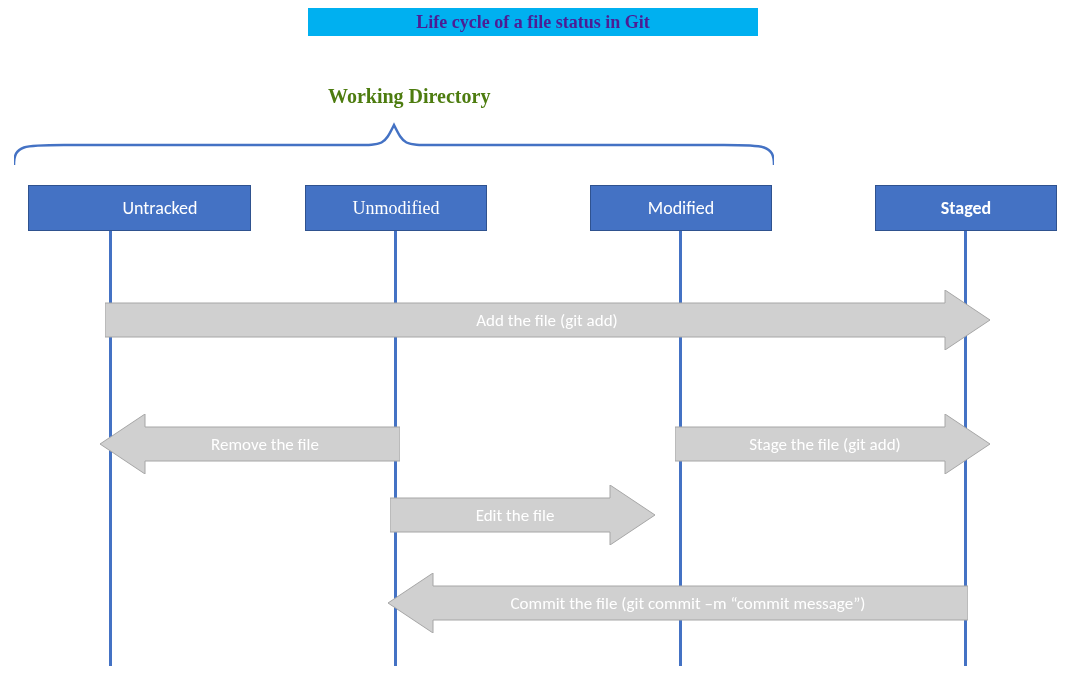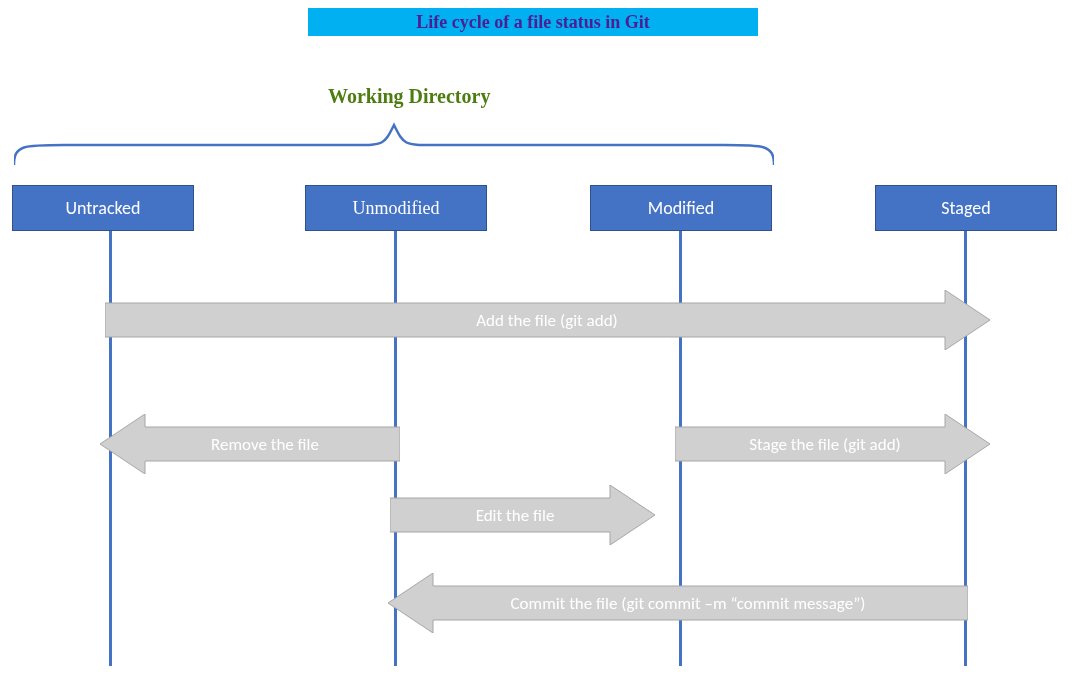--- a/index.html
+++ b/index.html
@@ -64,24 +64,24 @@
 <svg class="brace" style="left:14px; top:110px;" width="760" height="60">
   <path d="M 0 55 
            C 0 35, 10 35, 50 35
            L 340 35
            C 370 35, 370 35, 380 15
            C 390 35, 390 35, 420 35
            L 710 35
            C 750 35, 760 35, 760 55" fill="none" stroke="#4472C4" stroke-width="2.5"></path>
 </svg>
 
-<div class="state-box" style="left:12px; top:185px;">Untracked</div>
+<div class="state-box" style="left:28px; top:185px;padding-left:41px;">Untracked</div>
 <div class="state-box" style="left:305px; top:185px;font-family:Liberation Serif, serif;">Unmodified</div>
 <div class="state-box" style="left:590px; top:185px;">Modified</div>
-<div class="state-box" style="left:875px; top:185px;">Staged</div>
+<div class="state-box" style="left:875px; top:185px;font-weight:bold;">Staged</div>
 
 <div class="vline" style="left:109px; top:231px; height:435px;"></div>
 <div class="vline" style="left:394px; top:231px; height:435px;"></div>
 <div class="vline" style="left:679px; top:231px; height:435px;"></div>
 <div class="vline" style="left:964px; top:231px; height:435px;"></div>
 
 <svg style="position:absolute; left:105px; top:290px;" width="885" height="60">
   <polygon points="0,13 840,13 840,0 885,30 840,60 840,47 0,47" fill="#D0D0D0" stroke="#A6A6A6" stroke-width="1"></polygon>
   <text x="442" y="36" text-anchor="middle" fill="white" font-size="17" font-family="Calibri, Arial">Add the file (git add)</text>
 </svg>

